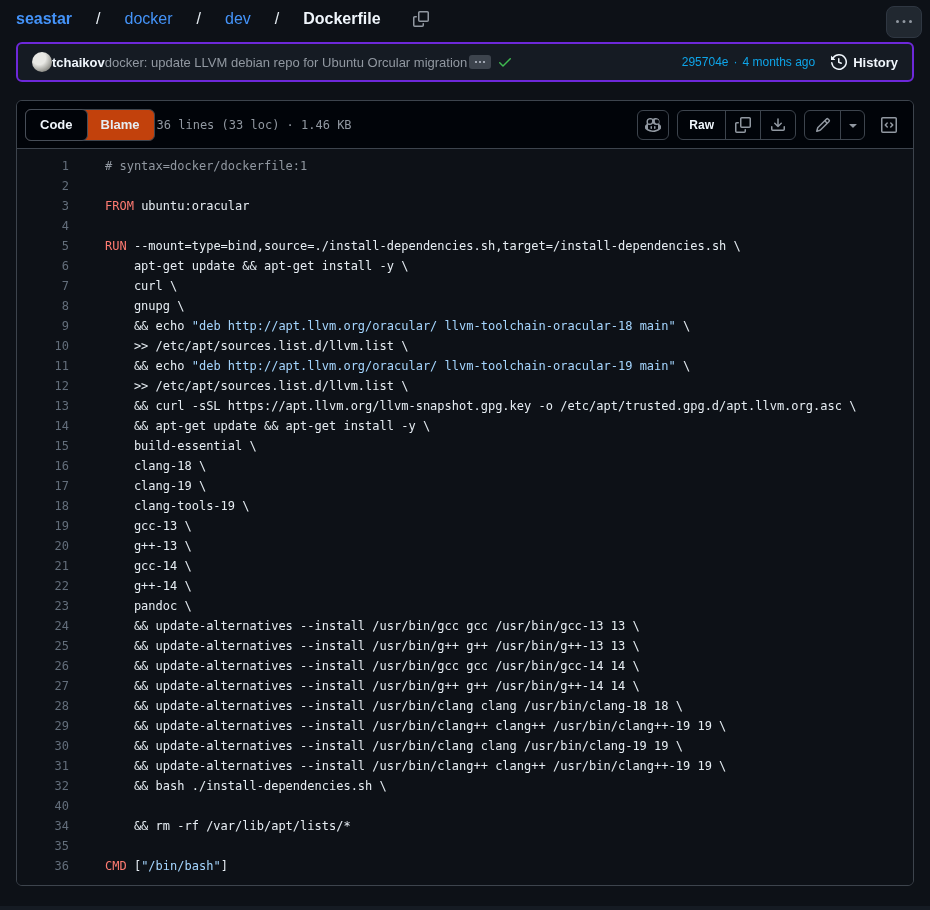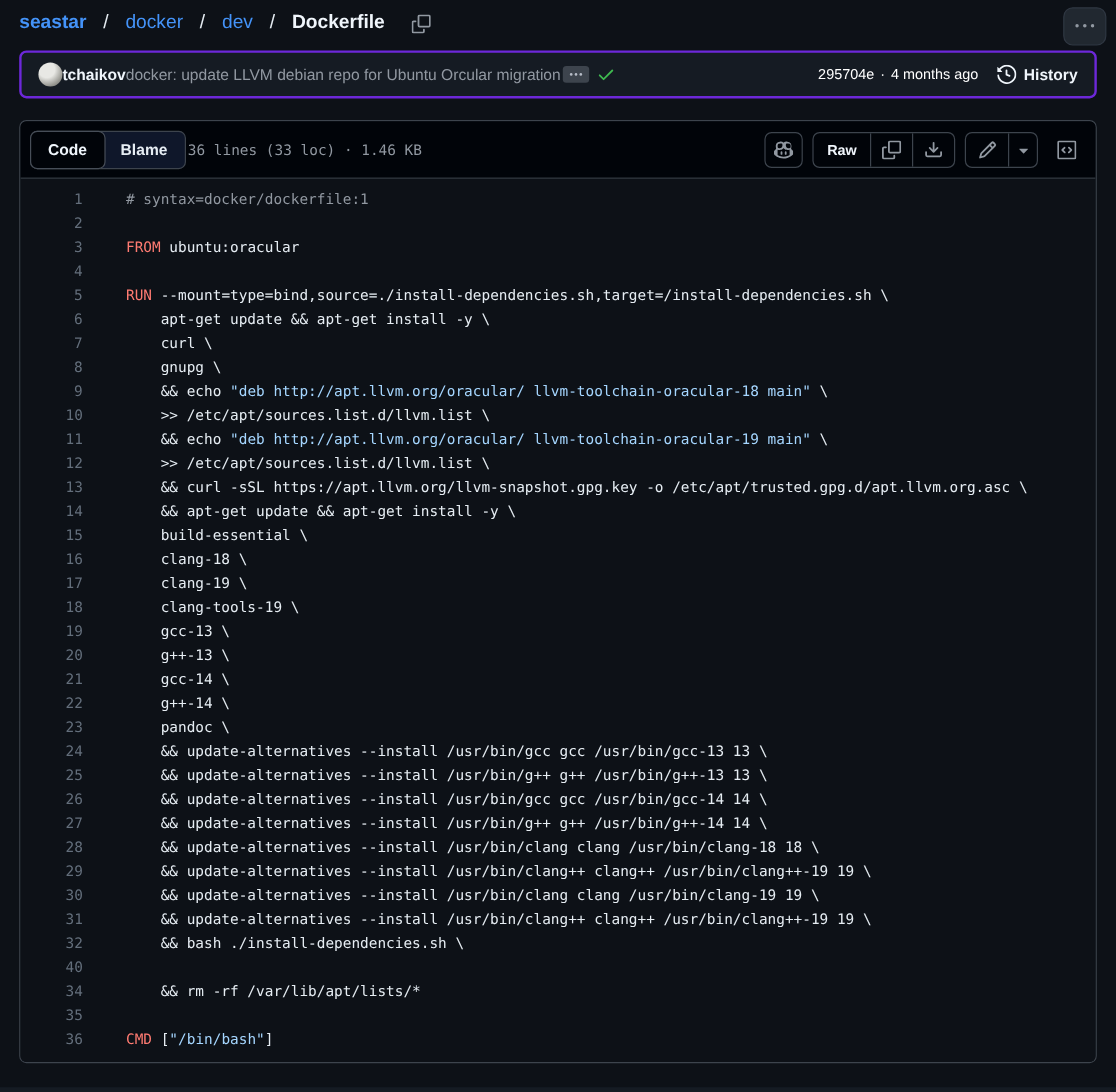--- a/index.html
+++ b/index.html
@@ -7,21 +7,21 @@
   body {
     background:#0d1117;
     color:#e6edf3;
     font-family:"Liberation Sans","DejaVu Sans",sans-serif;
     position:relative;
   }
   .mono { font-family:"DejaVu Sans Mono","Liberation Mono",monospace; }
 
   
   .topbar { padding:10px 16px 6px 16px; display:flex; align-items:center; }
-  .breadcrumb { font-size:16px; display:flex; align-items:flex-end; gap:14px; }
+  .breadcrumb { font-size:16px; display:flex; align-items:center; gap:24px; }
   .crumb-link { color:#4493f8; text-decoration:none; cursor:pointer; }
   .crumb-link.bold { font-weight:700; }
   .crumb-sep { color:#e6edf3; }
   .crumb-current { color:#f0f6fc; font-weight:700; }
   .crumb-copy { margin-left:8px; display:inline-flex; cursor:pointer; }
   .icon { fill:#9198a1; }
   .kebab-btn {
     position:absolute; top:6px; right:8px; width:36px; height:32px;
     background:#212830; border:1px solid #2f3742; border-radius:8px;
     display:grid; place-items:center; cursor:pointer;
@@ -38,36 +38,36 @@
     background:radial-gradient(circle at 35% 30%, #e8e8e4 0 35%, #9a9a94 70%, #5c5c58 100%);
     flex:0 0 auto; cursor:pointer;
   }
   .commit-author { font-size:13px; font-weight:700; color:#f0f6fc; }
   .commit-msg { font-size:13px; color:#9198a1; white-space:nowrap; overflow:hidden; text-overflow:ellipsis; }
   .commit-ellipsis {
     flex:0 0 auto; width:22px; height:14px; border-radius:3px; background:#3d444d;
     display:grid; place-items:center; cursor:pointer; margin-left:2px;
   }
   .commit-right { margin-left:auto; display:flex; align-items:center; gap:16px; flex:0 0 auto; }
-  .commit-meta { font-size:12px; color:#ffffff; display:flex; gap:5px; }
+  .commit-meta { font-size:12px; color:#0ea5e9; display:flex; gap:5px; }
   .history-btn { display:flex; align-items:center; gap:6px; cursor:pointer; }
   .history-btn span { font-size:13px; font-weight:700; color:#f0f6fc; }
 
   
   .file-box {
     margin:18px 16px 0 16px;
     border:1px solid #3d444d; border-radius:6px;
     background:#0d1117; overflow:hidden;
   }
   .file-header {
     height:48px; background:#010409; border-bottom:1px solid #3d444d;
     display:flex; align-items:center; padding:0 8px;
   }
   .seg-control {
-    display:flex; align-items:stretch; background:#0f172a;
+    display:flex; align-items:stretch; background:#c2410c;
     border:1px solid #3d444d; border-radius:6px; height:32px;
   }
   .seg {
     font-size:13px; font-weight:600; color:#e6edf3;
     padding:0 14px; display:flex; align-items:center; cursor:pointer; border-radius:6px;
   }
   .seg.active {
     background:#010409; border:1px solid #474e58; margin:-1px;
     color:#f0f6fc; font-weight:700;
   }

